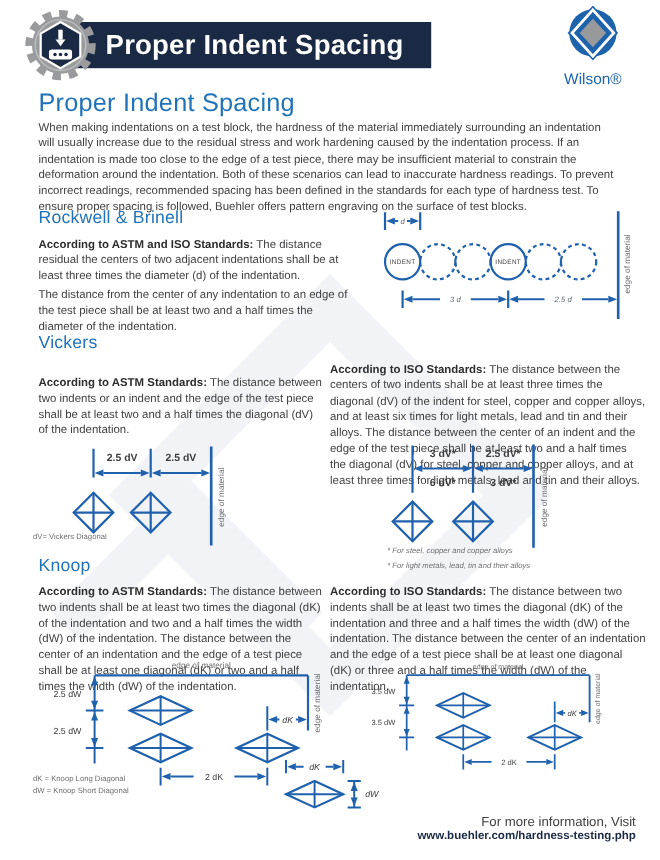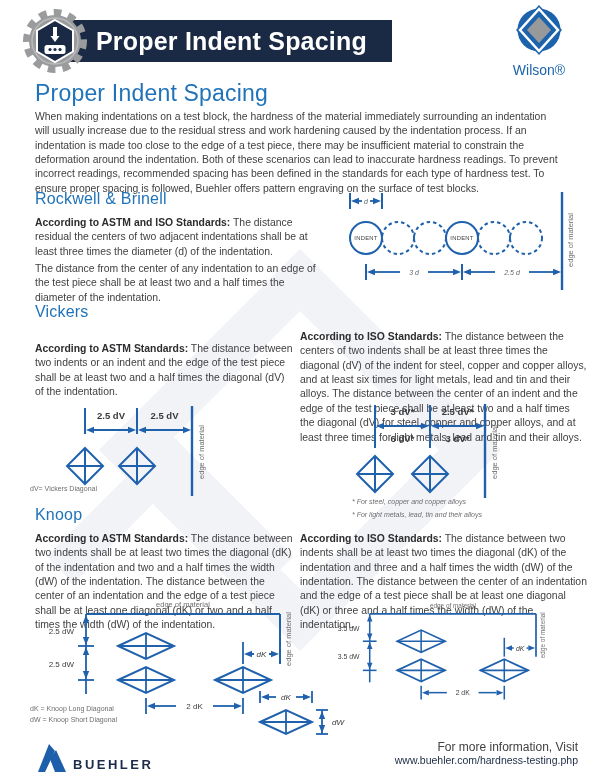--- a/index.html
+++ b/index.html
@@ -13,21 +13,21 @@
   .small-caption{font-size:7px;color:#6d6e71}
   .footnote{font-size:7px;font-style:italic;color:#6d6e71;line-height:1.8}
   .banner{background:#1a2a44;height:42px;display:flex;align-items:center;padding-left:40px;box-sizing:border-box}
   .banner-title{color:#ffffff;font-size:25px;font-weight:700;letter-spacing:.2px;white-space:nowrap}
   .wilson-wrap{width:86px;text-align:center}
   .wilson-text{color:#1c63ac;font-size:14px;font-weight:400;margin-top:1px}
   .footer-brand{display:flex;align-items:flex-end;gap:7px}
   .brand-text{color:#1c2b4a;font-size:13px;font-weight:700;letter-spacing:2.5px}
   .footer-info{text-align:right}
   .footer-info .l1{font-size:12px;color:#414042}
-  .footer-info .l2{font-size:10.5px;font-weight:400;color:#1a2a44}
+  .footer-info .l2{font-size:10.5px;font-weight:700;color:#1a2a44}
   
   svg text{font-family:"Liberation Sans",sans-serif}
   .st{stroke:#2061ad;stroke-width:2;fill:none}
   .st-thick{stroke:#2061ad;stroke-width:2.4;fill:none}
   .st-thin{stroke:#2061ad;stroke-width:1.8;fill:none}
   .arw{fill:#2061ad;stroke:none}
   .dim-label{font-size:9.5px;font-weight:700;fill:#3b3b3d}
   .dim-sm{font-size:8px;fill:#3b3b3d}
   .dim-it{font-style:italic}
   .dim-gray{font-size:7px;font-style:italic;fill:#5b6770}
@@ -303,25 +303,18 @@
       <polygon class="arw" points="76,45 72.8,37 79.2,37"></polygon>
       <text class="dim-sm dim-it" x="86" y="37" font-size="7.5" text-anchor="start">dW</text>
     </g>
   </svg>
 
   <div class="abs small-caption" style="left:30px;top:704px;line-height:1.55">
     <div>dK = Knoop Long Diagonal</div>
     <div>dW = Knoop Short Diagonal</div>
   </div>
 
-  <div class="abs footer-brand" style="left:30px;top:742px">
-    <svg width="36" height="30" viewBox="0 0 36 30">
-      <polygon points="8,30 19,2 25,9 15,30" fill="#1e5fac"></polygon>
-      <polygon points="20,17 26,8 36,30 25,30" fill="#1e5fac"></polygon>
-    </svg>
-    <span class="brand-text">BUEHLER</span>
-  </div>
   <div class="abs footer-info" style="right:22px;top:740px">
     <div class="l1">For more information, Visit</div>
     <div class="l2">www.buehler.com/hardness-testing.php</div>
   </div>
 
 </div>
 
 </body></html>

